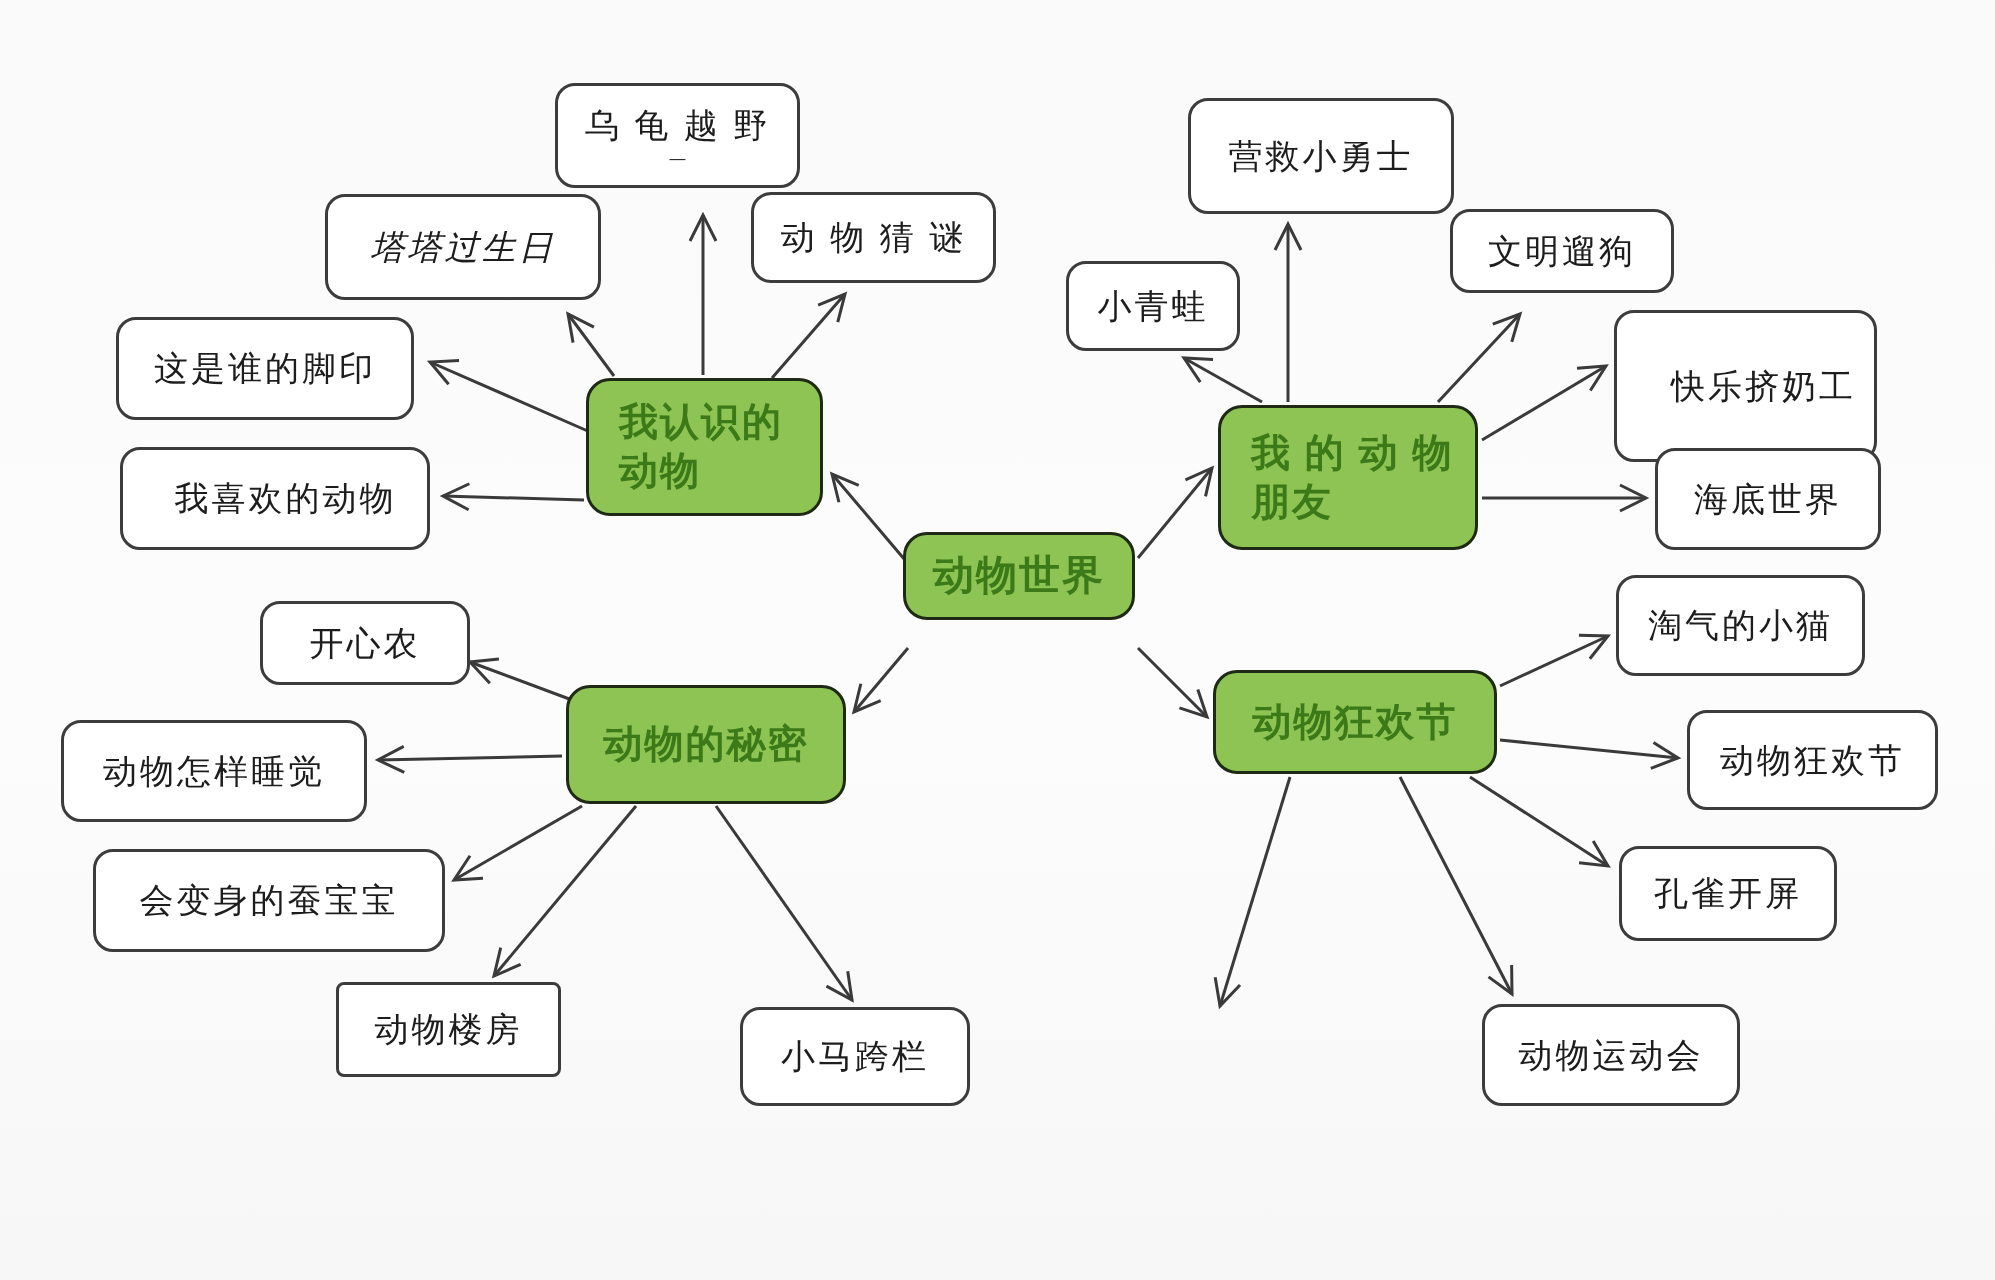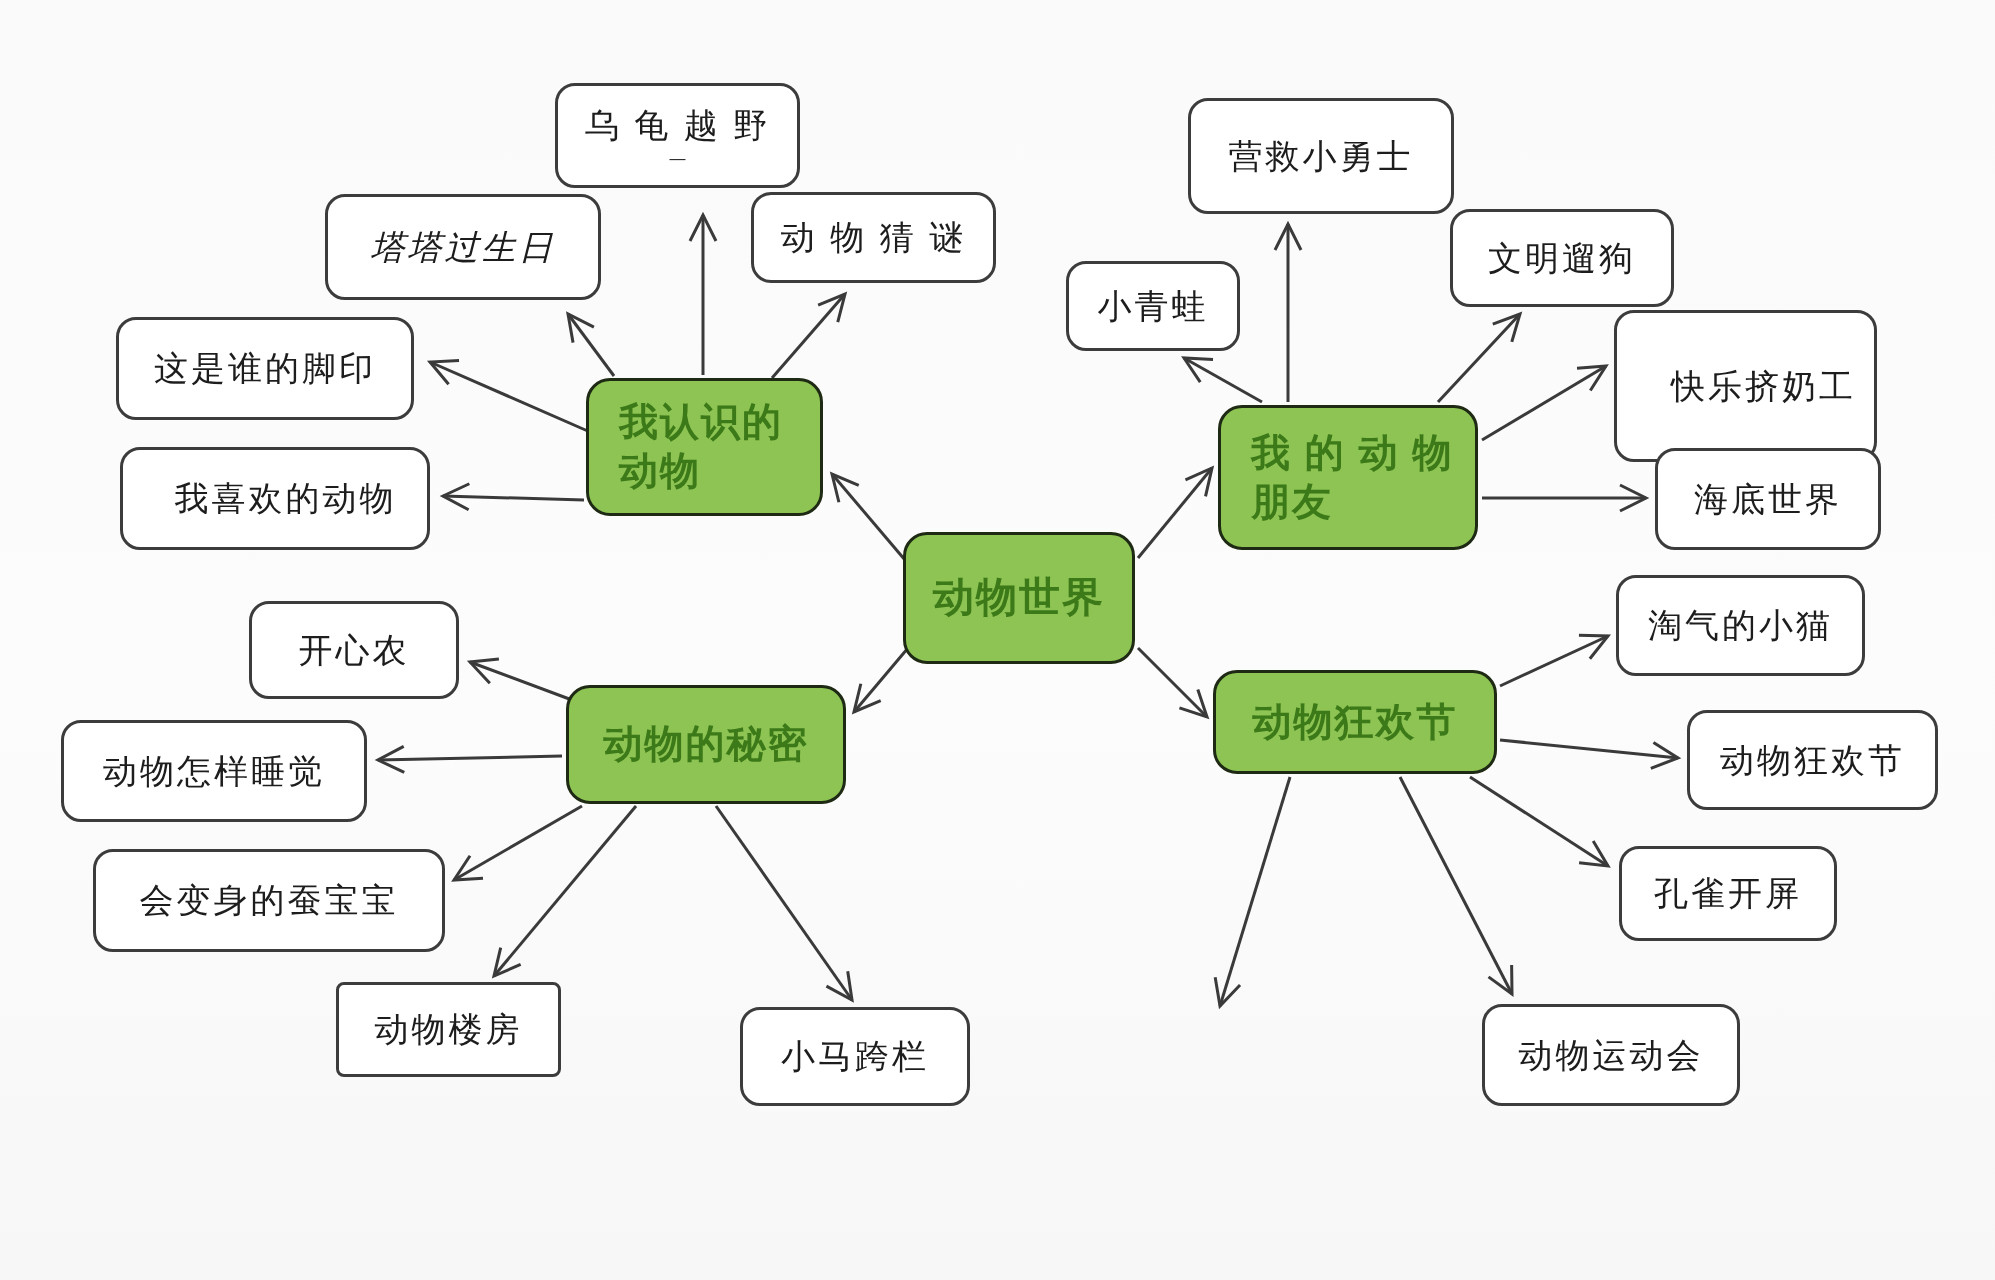--- a/index.html
+++ b/index.html
@@ -85,21 +85,21 @@
       <line x1="1290" y1="777" x2="1220" y2="1006" marker-end="url(#ah)"></line>
 
       <line x1="572" y1="700" x2="470" y2="662" marker-end="url(#ah)"></line>
       <line x1="562" y1="756" x2="378" y2="760" marker-end="url(#ah)"></line>
       <line x1="582" y1="806" x2="454" y2="880" marker-end="url(#ah)"></line>
       <line x1="636" y1="806" x2="494" y2="976" marker-end="url(#ah)"></line>
       <line x1="716" y1="806" x2="852" y2="1000" marker-end="url(#ah)"></line>
     </g>
   </svg>
 
-  <div class="node branch" style="left:903px;top:532px;width:232px;height:132px;font-size:41px;">
+  <div class="node branch" style="left:903px;top:532px;width:232px;height:88px;font-size:41px;">
     <span>动物世界</span>
   </div>
 
   <div class="node branch align-left" style="left:586px;top:378px;width:237px;height:138px;">
     <span>我认识的
 动物</span>
   </div>
   <div class="node branch align-left" style="left:1218px;top:405px;width:260px;height:145px;">
     <span>我 的 动 物
 朋友</span>
@@ -127,21 +127,21 @@
   <div class="node" style="left:120px;top:447px;width:310px;height:103px;padding-left:21px;">
     <span>我喜欢的动物</span>
   </div>
 
   <div class="node" style="left:1066px;top:261px;width:174px;height:90px;">
     <span>小青蛙</span>
   </div>
   <div class="node" style="left:1188px;top:98px;width:266px;height:116px;">
     <span>营救小勇士</span>
   </div>
-  <div class="node" style="left:1450px;top:209px;width:224px;height:98px;">
+  <div class="node" style="left:1450px;top:209px;width:224px;height:84px;">
     <span>文明遛狗</span>
   </div>
   <div class="node" style="left:1614px;top:310px;width:263px;height:152px;padding-left:36px;">
     <span>快乐挤奶工</span>
   </div>
   <div class="node" style="left:1655px;top:448px;width:226px;height:102px;">
     <span>海底世界</span>
   </div>
 
   <div class="node" style="left:1616px;top:575px;width:249px;height:101px;">
@@ -150,21 +150,21 @@
   <div class="node" style="left:1687px;top:710px;width:251px;height:100px;">
     <span>动物狂欢节</span>
   </div>
   <div class="node" style="left:1619px;top:846px;width:218px;height:95px;">
     <span>孔雀开屏</span>
   </div>
   <div class="node" style="left:1482px;top:1004px;width:258px;height:102px;">
     <span>动物运动会</span>
   </div>
 
-  <div class="node" style="left:249px;top:601px;width:210px;height:98px;">
+  <div class="node" style="left:260px;top:601px;width:210px;height:84px;">
     <span>开心农</span>
   </div>
   <div class="node" style="left:61px;top:720px;width:306px;height:102px;text-align:right;">
     <span>动物怎样睡觉</span>
   </div>
   <div class="node" style="left:93px;top:849px;width:352px;height:103px;">
     <span>会变身的蚕宝宝</span>
   </div>
   <div class="node" style="left:336px;top:982px;width:225px;height:95px;border-radius:8px;">
     <span>动物楼房</span>

